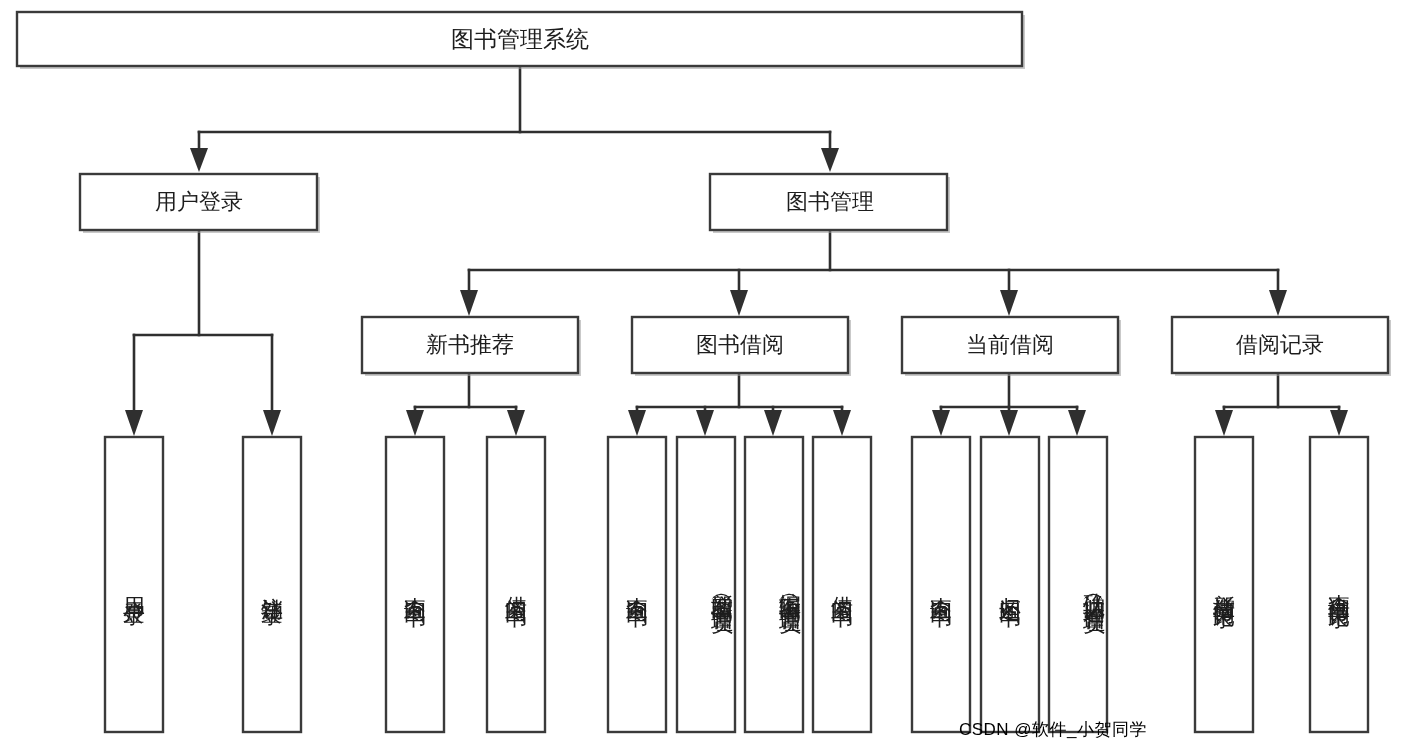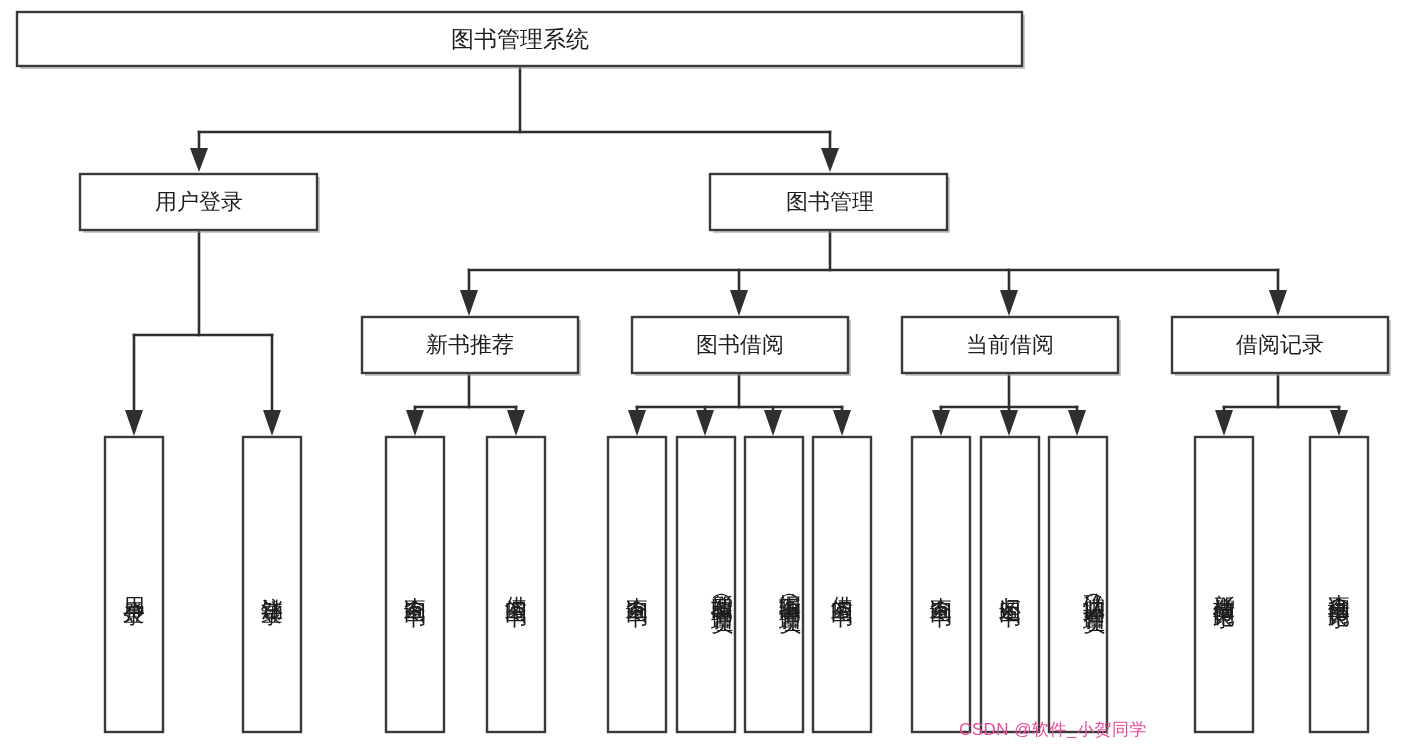--- a/index.html
+++ b/index.html
@@ -69,21 +69,21 @@
     color: #1d1d1d;
     white-space: nowrap;
     pointer-events: none;
   }
   .watermark {
     position: absolute;
     right: 8px;
     bottom: 6px;
     font-family: "Liberation Sans", "DejaVu Sans", sans-serif;
     font-size: 17px;
-    color: #ec4899;
+    color: #000000;
     letter-spacing: 0.5px;
     white-space: nowrap;
   }
 </style>
 </head>
 <body>
 
 <div id="diagram-root">
 
   <svg class="diagram-canvas" viewBox="0 0 1405 747" xmlns="http://www.w3.org/2000/svg">

